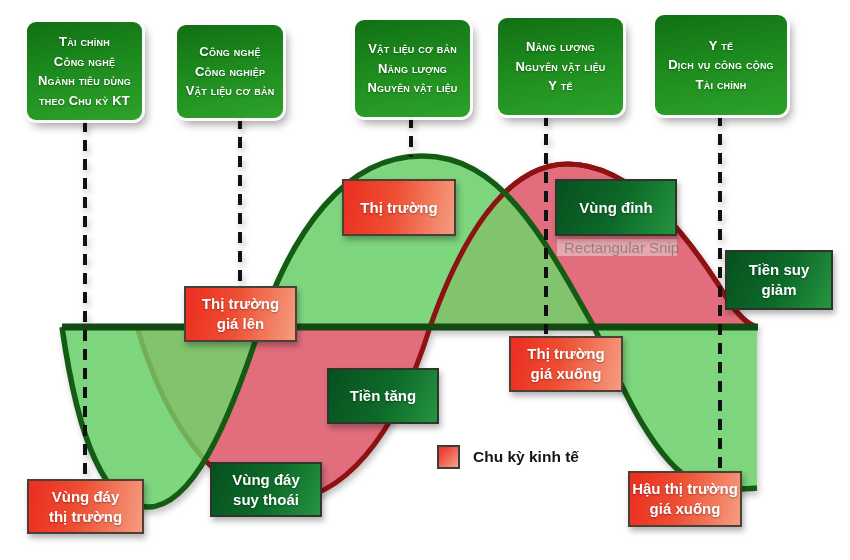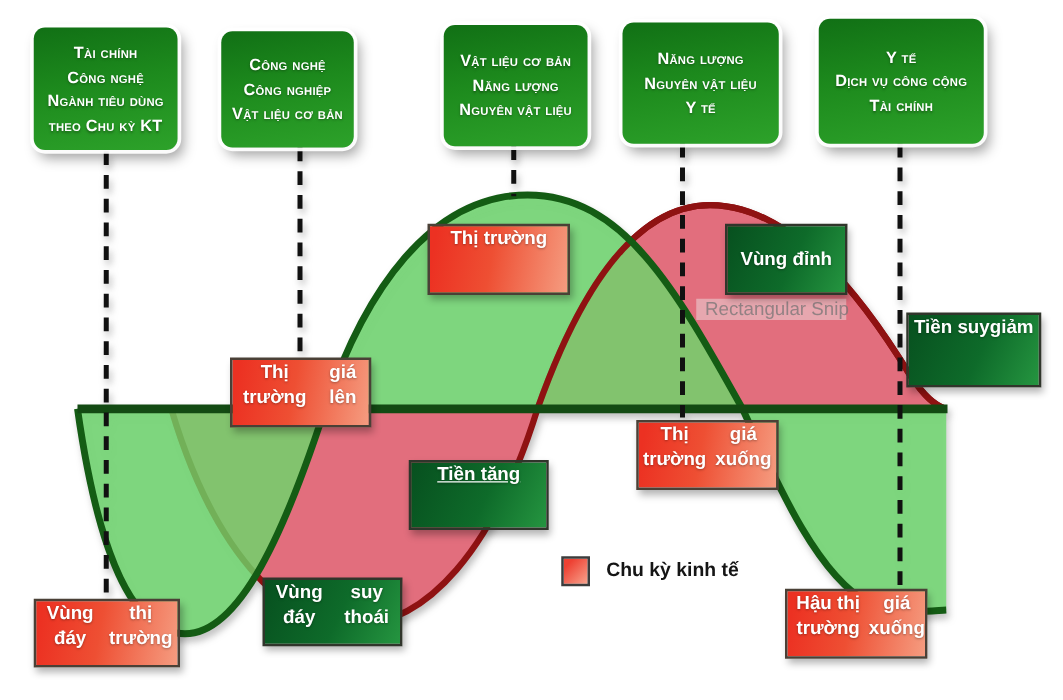--- a/index.html
+++ b/index.html
@@ -17,21 +17,21 @@
     color:#fff; font-weight:bold; font-variant:small-caps;
     display:flex; flex-direction:column; justify-content:center; align-items:center;
     text-align:center; font-size:13px; line-height:1.5; letter-spacing:.2px;
     text-shadow:0 1px 2px rgba(0,0,0,0.35);
   }
   .sign .ln { white-space:nowrap; }
 
   
   .tag {
     position:absolute; border:2px solid #4a4036; box-sizing:border-box;
-    display:flex; flex-direction:row; justify-content:center;
+    display:flex; flex-direction:column; justify-content:center;
     text-align:center; color:#fff; font-weight:bold; font-size:15px; line-height:1.32;
     box-shadow:2px 4px 6px rgba(0,0,0,0.3); text-shadow:0 1px 2px rgba(0,0,0,0.35);
   }
   .tag.red   { background:linear-gradient(100deg,#ec3122 5%, #ee4f33 45%, #f59c80 100%); }
   .tag.green { background:linear-gradient(115deg,#07501f 0%, #0e6b2a 55%, #259540 100%); border-color:#30352b; }
 
   
   .legend-row { position:absolute; display:flex; align-items:center; gap:13px; }
   .swatch { width:19px; height:20px; border:2px solid #3c3c3c; }
   .swatch.red   { background:linear-gradient(135deg,#ee4133 20%, #f7a38d 100%); }
@@ -98,49 +98,49 @@
   </div>
   <div class="sign" style="left:655px; top:15px; width:132px; height:100px;">
     <div class="ln">Y tế</div>
     <div class="ln">Dịch vụ công cộng</div>
     <div class="ln">Tài chính</div>
   </div>
 
   <div class="tag red" style="left:342px; top:179px; width:114px; height:57px;">
     <div>Thị trường</div>
   </div>
-  <div class="tag green" style="left:580px; top:179px; width:98px; height:57px;align-items:center;">
+  <div class="tag green" style="left:555px; top:179px; width:122px; height:57px;align-items:center;">
     <div>Vùng đỉnh</div>
   </div>
   <div class="tag green" style="left:725px; top:250px; width:108px; height:60px;">
     <div>Tiền suy</div>
     <div>giảm</div>
   </div>
   <div class="tag red" style="left:184px; top:286px; width:113px; height:56px;">
     <div>Thị trường</div>
     <div>giá lên</div>
   </div>
   <div class="tag red" style="left:509px; top:336px; width:114px; height:56px;">
     <div>Thị trường</div>
     <div>giá xuống</div>
   </div>
-  <div class="tag green" style="left:327px; top:368px; width:112px; height:56px;text-decoration:underline;">
+  <div class="tag green" style="left:327px; top:368px; width:112px; height:56px;">
     <div>Tiền tăng</div>
   </div>
   <div class="tag green" style="left:210px; top:462px; width:112px; height:55px;">
     <div>Vùng đáy</div>
     <div>suy thoái</div>
   </div>
   <div class="tag red" style="left:27px; top:479px; width:117px; height:55px;">
     <div>Vùng đáy</div>
     <div>thị trường</div>
   </div>
   <div class="tag red" style="left:628px; top:471px; width:114px; height:56px;">
     <div>Hậu thị trường</div>
     <div>giá xuống</div>
   </div>
 
-  <div class="legend-row" style="left:449px; top:445px;">
+  <div class="legend-row" style="left:437px; top:445px;">
     <div class="swatch red"></div>
     <div class="legend-label">Chu kỳ kinh tế</div>
   </div>
 
 </div>
 
 </body></html>

